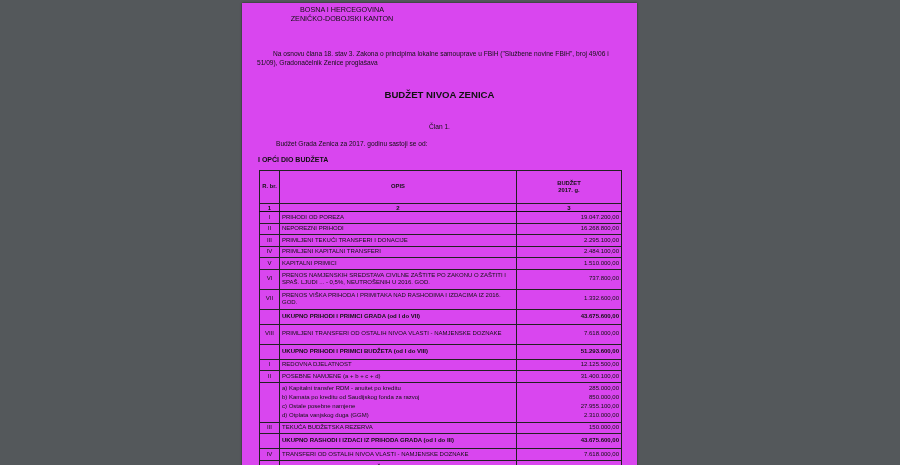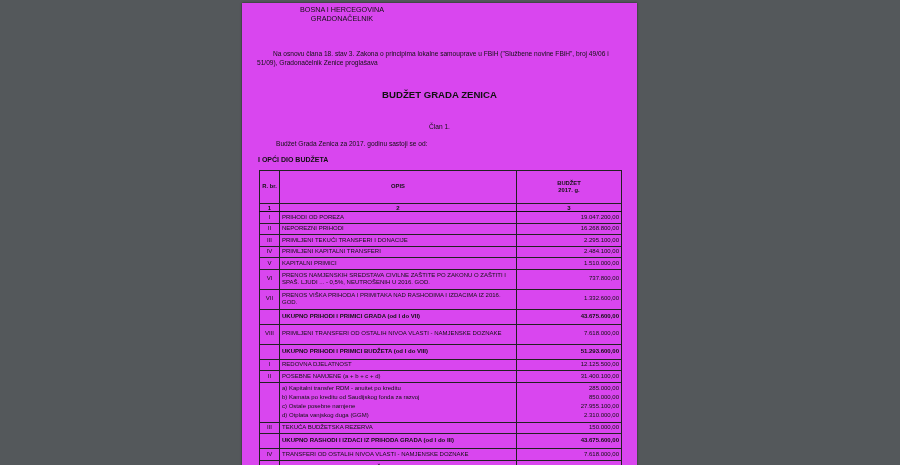--- a/index.html
+++ b/index.html
@@ -39,24 +39,24 @@
   tr.tot td { height: 14px; font-weight: bold; }
   tr.sub td { height: auto; vertical-align: top; padding-top: 1px; padding-bottom: 1px; }
   .subline { height: 9.3px; line-height: 9.3px; white-space: nowrap; }
 </style>
 </head>
 <body>
 
 <div class="page">
   <div class="hdr">
     <div>BOSNA I HERCEGOVINA</div>
-    <div>GRADONAČELNIK</div>
+    <div>ZENIČKO-DOBOJSKI KANTON</div>
   </div>
   <div class="intro">Na osnovu člana 18. stav 3. Zakona o principima lokalne samouprave u FBiH  ("Službene novine FBiH", broj  49/06 i 51/09), Gradonačelnik Zenice proglašava</div>
-  <div class="title t1">BUDŽET GRADA ZENICA</div>
+  <div class="title t1">BUDŽET NIVOA ZENICA</div>
   <div class="clan">Član 1.</div>
   <div class="lead">Budžet Grada Zenica za 2017. godinu sastoji se od:</div>
   <div class="sect">I  OPĆI DIO BUDŽETA</div>
 
   <table>
     <colgroup>
         <col class="c1">
         <col class="c2">
         <col class="c3">
       </colgroup>

